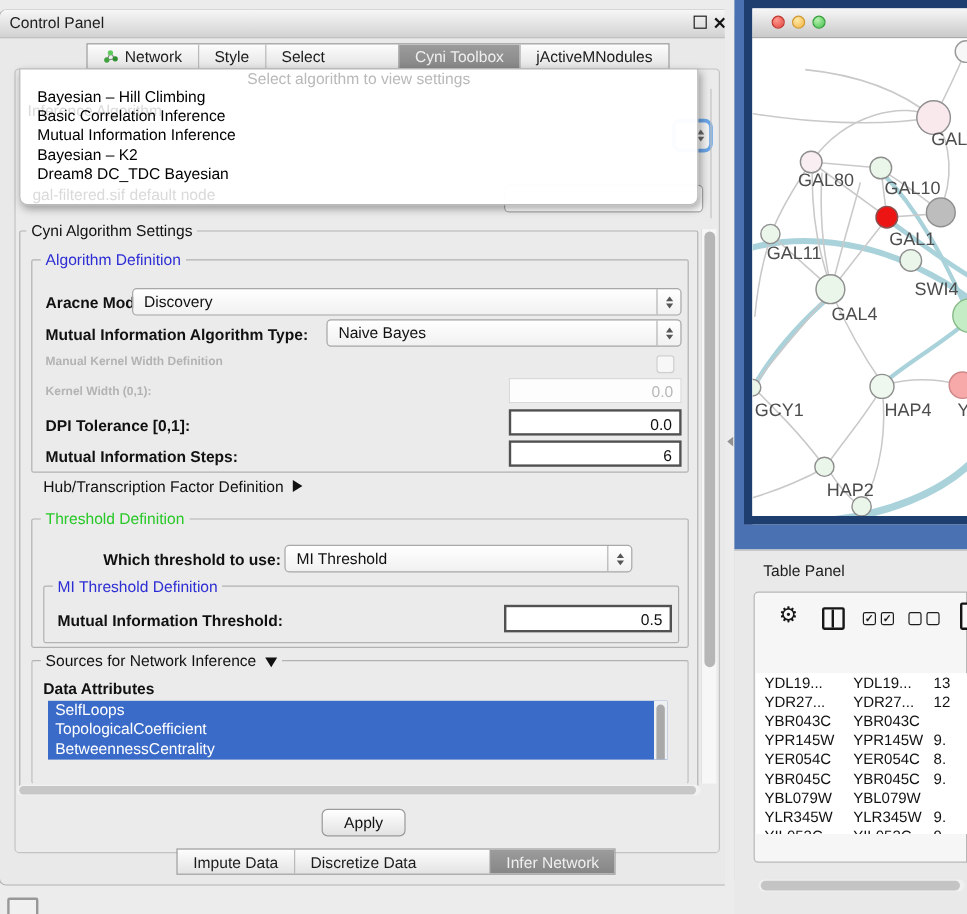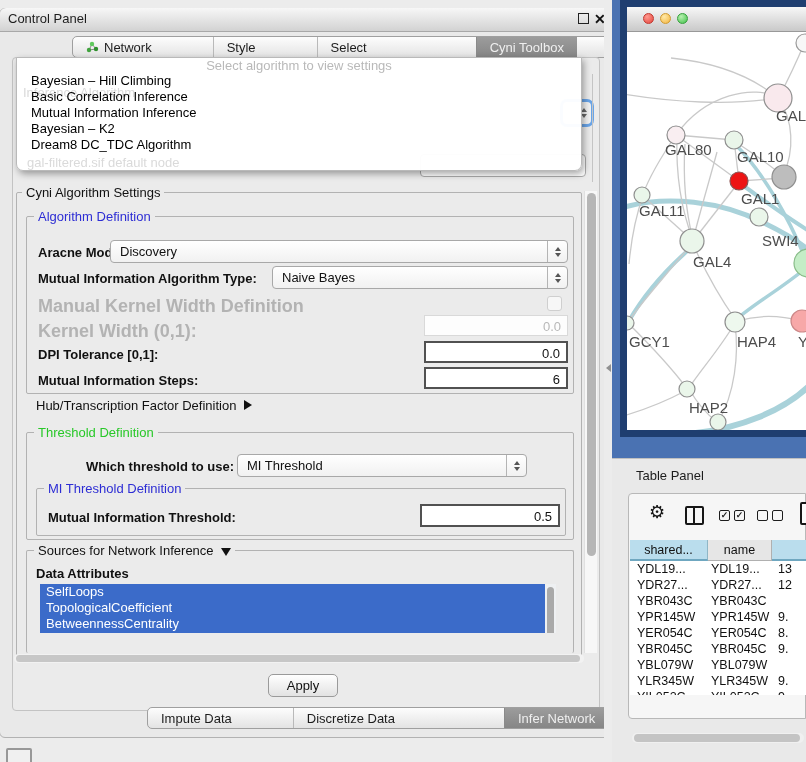--- a/index.html
+++ b/index.html
@@ -10,41 +10,41 @@
   #cp-window{position:absolute;left:-1px;top:8px;width:613px;height:730px;background:#e9e9e9;
     border:1px solid #b2b2b2;border-radius:6px;box-sizing:border-box;}
   #cp-titlebar{position:absolute;left:0;top:8px;width:612px;height:23px;
     background:linear-gradient(#f7f7f7,#d2d2d2);border-bottom:1px solid #a8a8a8;
     border-radius:6px 6px 0 0;}
   #cp-title{position:absolute;left:8px;top:11px;font-size:13px;color:#1d1d1d;}
   #float-btn{position:absolute;left:578px;top:13px;width:9px;height:9px;border:1.6px solid #222;background:transparent;}
   #close-btn{position:absolute;left:594px;top:9px;font-size:14px;font-weight:bold;color:#111;line-height:20px;}
 
   
-  .segbar{position:absolute;display:flex;height:22px;border:1px solid #9f9f9f;border-radius:5px;
-    overflow:hidden;background:linear-gradient(#fdfdfd,#e3e3e3);box-sizing:border-box;gap:48px;}
+  .segbar{position:absolute;display:flex;height:22px;border:1px solid #9f9f9f;border-radius:0;
+    overflow:hidden;background:linear-gradient(#fdfdfd,#e3e3e3);box-sizing:border-box;}
   .seg{display:flex;align-items:center;padding:0 13px;font-size:13px;color:#1c1c1c;white-space:nowrap;}
   .seg + .seg{border-left:1px solid #b9b9b9;}
   .seg.sel{background:linear-gradient(#9c9c9c,#868686);color:#efefef;border-left:1px solid #8a8a8a;margin-left:48px;}
   .seg .tabicon{margin-right:5px;display:inline-flex;}
   #top-tabs{left:72px;top:36px;}
   #bottom-tabs{left:147px;top:707px;}
 
   
   #content{position:absolute;left:12px;top:57px;width:588px;height:654px;background:#ebebeb;
     border:1px solid #c3c3c3;border-radius:4px;box-sizing:border-box;}
 
   .grp{position:absolute;border:1px solid #b2b2b2;border-radius:2px;}
   .legend{position:absolute;font-size:13px;background:#ebebeb;padding:0 4px;white-space:nowrap;z-index:5;}
   .legend.blue{color:#2d2dd4;}
   .legend.green{color:#28c828;}
   .legend.black{color:#111;}
 
   .blabel{position:absolute;font-size:13px;font-weight:bold;color:#111;white-space:nowrap;}
-  .dlabel{position:absolute;font-size:18px;font-weight:bold;color:#b3b3b3;white-space:nowrap;}
+  .dlabel{position:absolute;font-size:10px;font-weight:bold;color:#b3b3b3;white-space:nowrap;}
 
   .combo{position:absolute;height:23px;display:flex;align-items:center;
     background:linear-gradient(#ffffff,#f1f1f1);border:1px solid #a8a8a8;border-radius:4px;
     font-size:13px;color:#111;padding-left:9px;box-sizing:border-box;}
   .stepper{margin-left:auto;width:19px;align-self:stretch;border-left:1px solid #b4b4b4;
     display:flex;flex-direction:column;align-items:center;justify-content:center;gap:2px;}
   .stepper .up{width:0;height:0;border-left:3.5px solid transparent;border-right:3.5px solid transparent;border-bottom:4px solid #555;}
   .stepper .dn{width:0;height:0;border-left:3.5px solid transparent;border-right:3.5px solid transparent;border-top:4px solid #555;}
 
   .fld{position:absolute;box-sizing:border-box;background:#fff;border:1px solid #c9c9c9;
@@ -281,21 +281,21 @@
   <div id="frag-combo2"></div>
   <div id="frag-groupline"></div>
 
   <div id="algo-popup">
     <div id="popup-prompt">Select algorithm to view settings</div>
     <div id="popup-items">
         <div class="pitem">Bayesian – Hill Climbing</div>
         <div class="pitem">Basic Correlation Inference</div>
         <div class="pitem">Mutual Information Inference</div>
         <div class="pitem">Bayesian – K2</div>
-        <div class="pitem">Dream8 DC_TDC Algorithm</div>
+        <div class="pitem">Dream8 DC_TDC Bayesian</div>
       </div>
     <span class="bleed" id="bleed-1">Inference Algorithm</span>
     <span class="bleed" id="bleed-2">gal-filtered.sif default node</span>
   </div>
 
   <div id="splitter"></div>
   <div id="splitter-arrow"></div>
 
   <div id="desktop">
     <div id="net-window">
@@ -381,25 +381,20 @@
         </div>
       <div id="cbx-checked" class="cbx-pair">
         <span class="cbx">✓</span>
           <span class="cbx">✓</span>
       </div>
       <div id="cbx-unchecked" class="cbx-pair">
         <span class="cbx"></span>
           <span class="cbx"></span>
       </div>
       <div id="page-icon"></div>
-      <div id="table-header">
-        <div class="hcell blue">shared...</div>
-        <div class="hcell gray">name</div>
-        <div class="hcell blue"></div>
-      </div>
       <div id="table-rows">
           <div class="trow">
             <div class="tcell c0">YDL19...</div>
             <div class="tcell c1">YDL19...</div>
             <div class="tcell c2">13</div>
           </div>
           <div class="trow">
             <div class="tcell c0">YDR27...</div>
             <div class="tcell c1">YDR27...</div>
             <div class="tcell c2">12</div>

